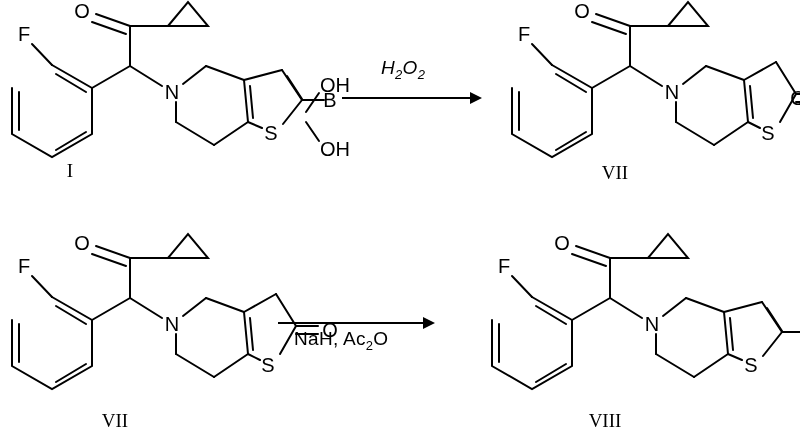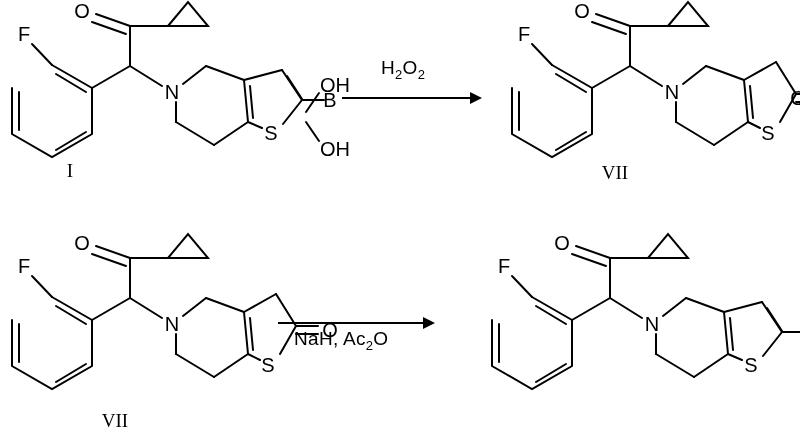--- a/index.html
+++ b/index.html
@@ -93,21 +93,21 @@
   <div class="struct" style="left:286px;top:55px;margin-top:12px;">
     <svg width="70" height="100" viewBox="0 0 70 100">
       <line class="bond" x1="20" y1="45" x2="33" y2="26"></line>
       <line class="bond" x1="20" y1="55" x2="33" y2="74"></line>
       <text class="atom" x="49" y="18">OH</text>
       <text class="atom" x="49" y="82">OH</text>
     </svg>
   </div>
   <div class="clabel" style="left:40px;top:160px;width:60px;">I</div>
 
-  <div class="cond" style="left:381px;top:57px;">H<sub>2</sub>O<sub>2</sub></div>
+  <div class="cond" style="left:381px;top:57px;font-style:italic;">H<sub>2</sub>O<sub>2</sub></div>
   <div class="struct" style="left:340px;top:88px;">
     <svg width="145" height="20" viewBox="0 0 145 20">
       <line class="arrowline" x1="2" y1="10" x2="130" y2="10"></line>
       <polygon points="130,4 142,10 130,16" fill="#000"></polygon>
     </svg>
   </div>
 
   <div class="struct" style="left:500px;top:0px;">
     <svg width="300" height="170" viewBox="0 0 300 170">
       <polyline class="bond" points="12,88 12,134 52,157 92,134 92,88 52,65"></polyline>
@@ -223,14 +223,15 @@
       <line class="bond" x1="282" y1="70" x2="302" y2="100"></line>
       <line class="bond" x1="287" y1="76" x2="302" y2="99"></line>
       <line class="bond" x1="302" y1="100" x2="283" y2="124"></line>
       <text class="atom" x="271" y="133">S</text>
       <line class="bond" x1="248" y1="122" x2="262" y2="128"></line>
 
       <line class="bond" x1="302" y1="100" x2="330" y2="100"></line>
     </svg>
   </div>
 
+  <div class="clabel" style="left:570px;top:410px;width:70px;">VIII</div>
 
 </div>
 
 </body></html>

